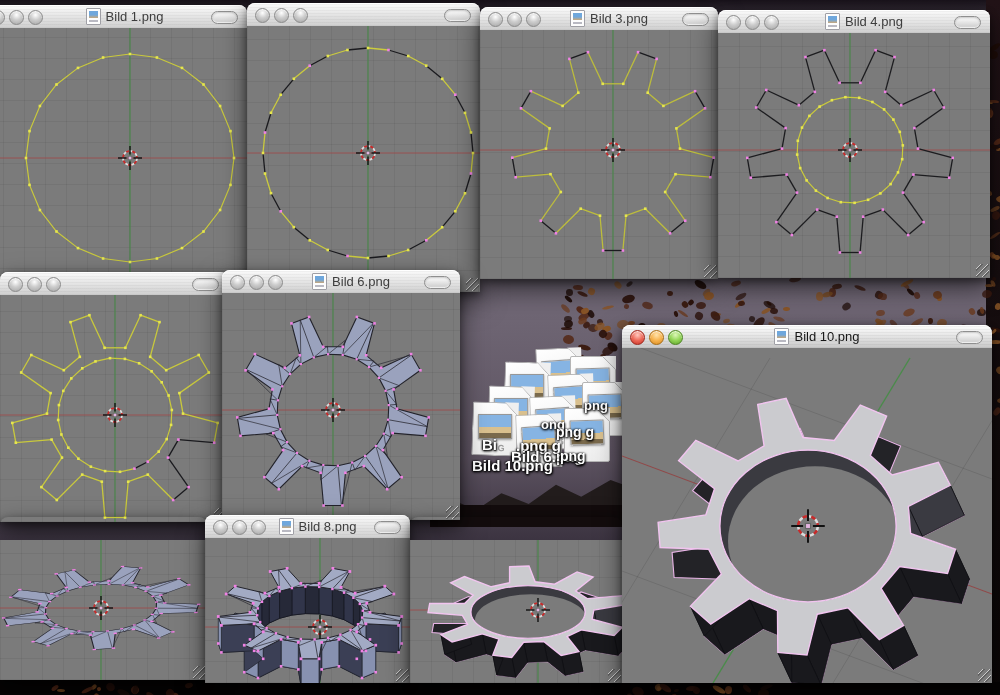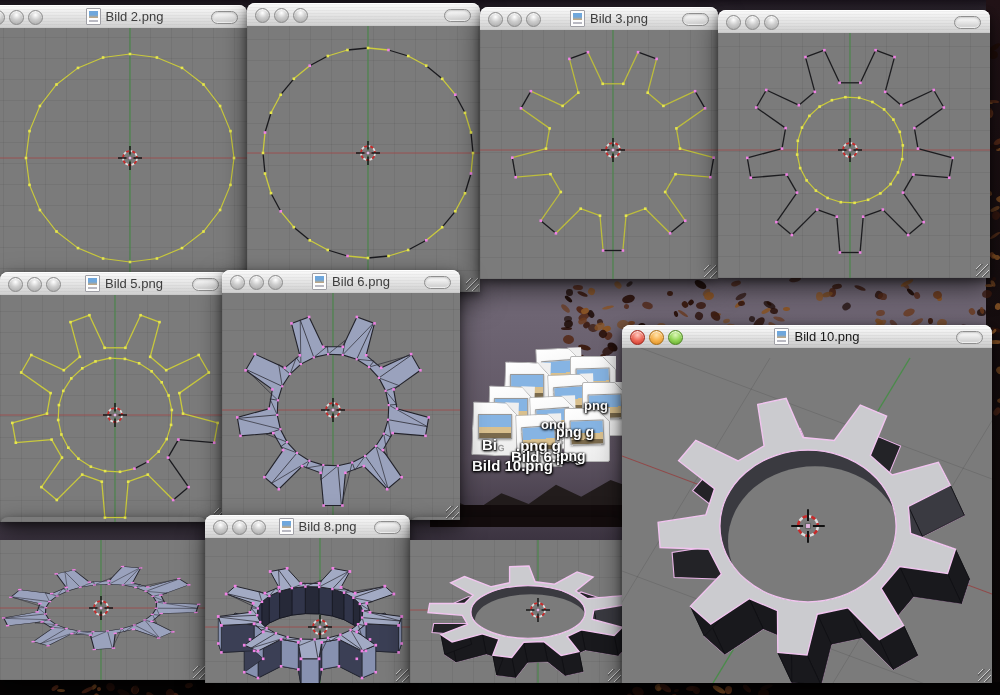--- a/index.html
+++ b/index.html
@@ -305,21 +305,21 @@
     <div class="window" style="left:-18px;top:5px;width:265px;height:285px;z-index:10">
       <div class="titlebar">
         <span class="tl b1"></span>
         <span class="tl b2"></span>
         <span class="tl b3"></span>
         <span class="titlewrap">
           <span class="doc-ico">
             <span class="doc-thumb"></span>
             <span class="doc-line"></span>
           </span>
-          <span class="title-text">Bild 2.png</span>
+          <span class="title-text">Bild 1.png</span>
         </span>
         <span class="pill"></span>
       </div>
       <div class="viewport">
         <svg width="265" height="262" viewBox="0 0 265 262">
           <line x1="148" y1="0" x2="148" y2="262" stroke="rgba(74,134,74,0.9)" stroke-width="1.3"></line>
           <line x1="0" y1="130" x2="265" y2="130" stroke="rgba(158,74,74,0.85)" stroke-width="1"></line>
           <g transform="translate(148,130)">
             <path d="M0.0,-104.0L26.9,-100.5L52.0,-90.1L73.5,-73.5L90.1,-52.0L100.5,-26.9L104.0,0.0L100.5,26.9L90.1,52.0L73.5,73.5L52.0,90.1L26.9,100.5L0.0,104.0L-26.9,100.5L-52.0,90.1L-73.5,73.5L-90.1,52.0L-100.5,26.9L-104.0,0.0L-100.5,-26.9L-90.1,-52.0L-73.5,-73.5L-52.0,-90.1L-26.9,-100.5Z" fill="none" stroke="#c9c93c" stroke-width="1.2"></path>
             <rect x="-1.3" y="-105.3" width="2.6" height="2.6" fill="#e6e64e"></rect>
@@ -553,20 +553,27 @@
           </g>
         </svg>
         <div class="grip"></div>
       </div>
     </div>
     <div class="window" style="left:718px;top:10px;width:272px;height:268px;z-index:13">
       <div class="titlebar">
         <span class="tl b1"></span>
         <span class="tl b2"></span>
         <span class="tl b3"></span>
+        <span class="titlewrap">
+          <span class="doc-ico">
+            <span class="doc-thumb"></span>
+            <span class="doc-line"></span>
+          </span>
+          <span class="title-text">Bild 4.png</span>
+        </span>
         <span class="pill"></span>
       </div>
       <div class="viewport">
         <svg width="272" height="245" viewBox="0 0 272 245">
           <line x1="132" y1="0" x2="132" y2="245" stroke="rgba(74,134,74,0.9)" stroke-width="1.3"></line>
           <line x1="0" y1="117" x2="272" y2="117" stroke="rgba(158,74,74,0.85)" stroke-width="1"></line>
           <g transform="translate(132,117)">
             <line x1="-44.5" y1="-92.9" x2="-25.6" y2="-99.8" stroke="#1c1c1f" stroke-width="1.3"></line>
             <line x1="-25.6" y1="-99.8" x2="-10.4" y2="-67.2" stroke="#1c1c1f" stroke-width="1.3"></line>
             <line x1="-10.4" y1="-67.2" x2="10.4" y2="-67.2" stroke="#1c1c1f" stroke-width="1.3"></line>
@@ -676,27 +683,20 @@
           </g>
         </svg>
         <div class="grip"></div>
       </div>
     </div>
     <div class="window" style="left:0px;top:272px;width:228px;height:250px;z-index:14">
       <div class="titlebar">
         <span class="tl b1"></span>
         <span class="tl b2"></span>
         <span class="tl b3"></span>
-        <span class="titlewrap">
-          <span class="doc-ico">
-            <span class="doc-thumb"></span>
-            <span class="doc-line"></span>
-          </span>
-          <span class="title-text">Bild 5.png</span>
-        </span>
         <span class="pill"></span>
       </div>
       <div class="viewport">
         <svg width="228" height="227" viewBox="0 0 228 227">
           <line x1="115" y1="0" x2="115" y2="227" stroke="rgba(74,134,74,0.9)" stroke-width="1.3"></line>
           <line x1="0" y1="120" x2="228" y2="120" stroke="rgba(158,74,74,0.85)" stroke-width="1"></line>
           <g transform="translate(115,120)">
             <line x1="-44.5" y1="-92.9" x2="-25.6" y2="-99.8" stroke="#c9c93c" stroke-width="1.3"></line>
             <line x1="-25.6" y1="-99.8" x2="-10.4" y2="-67.2" stroke="#c9c93c" stroke-width="1.3"></line>
             <line x1="-10.4" y1="-67.2" x2="10.4" y2="-67.2" stroke="#c9c93c" stroke-width="1.3"></line>

